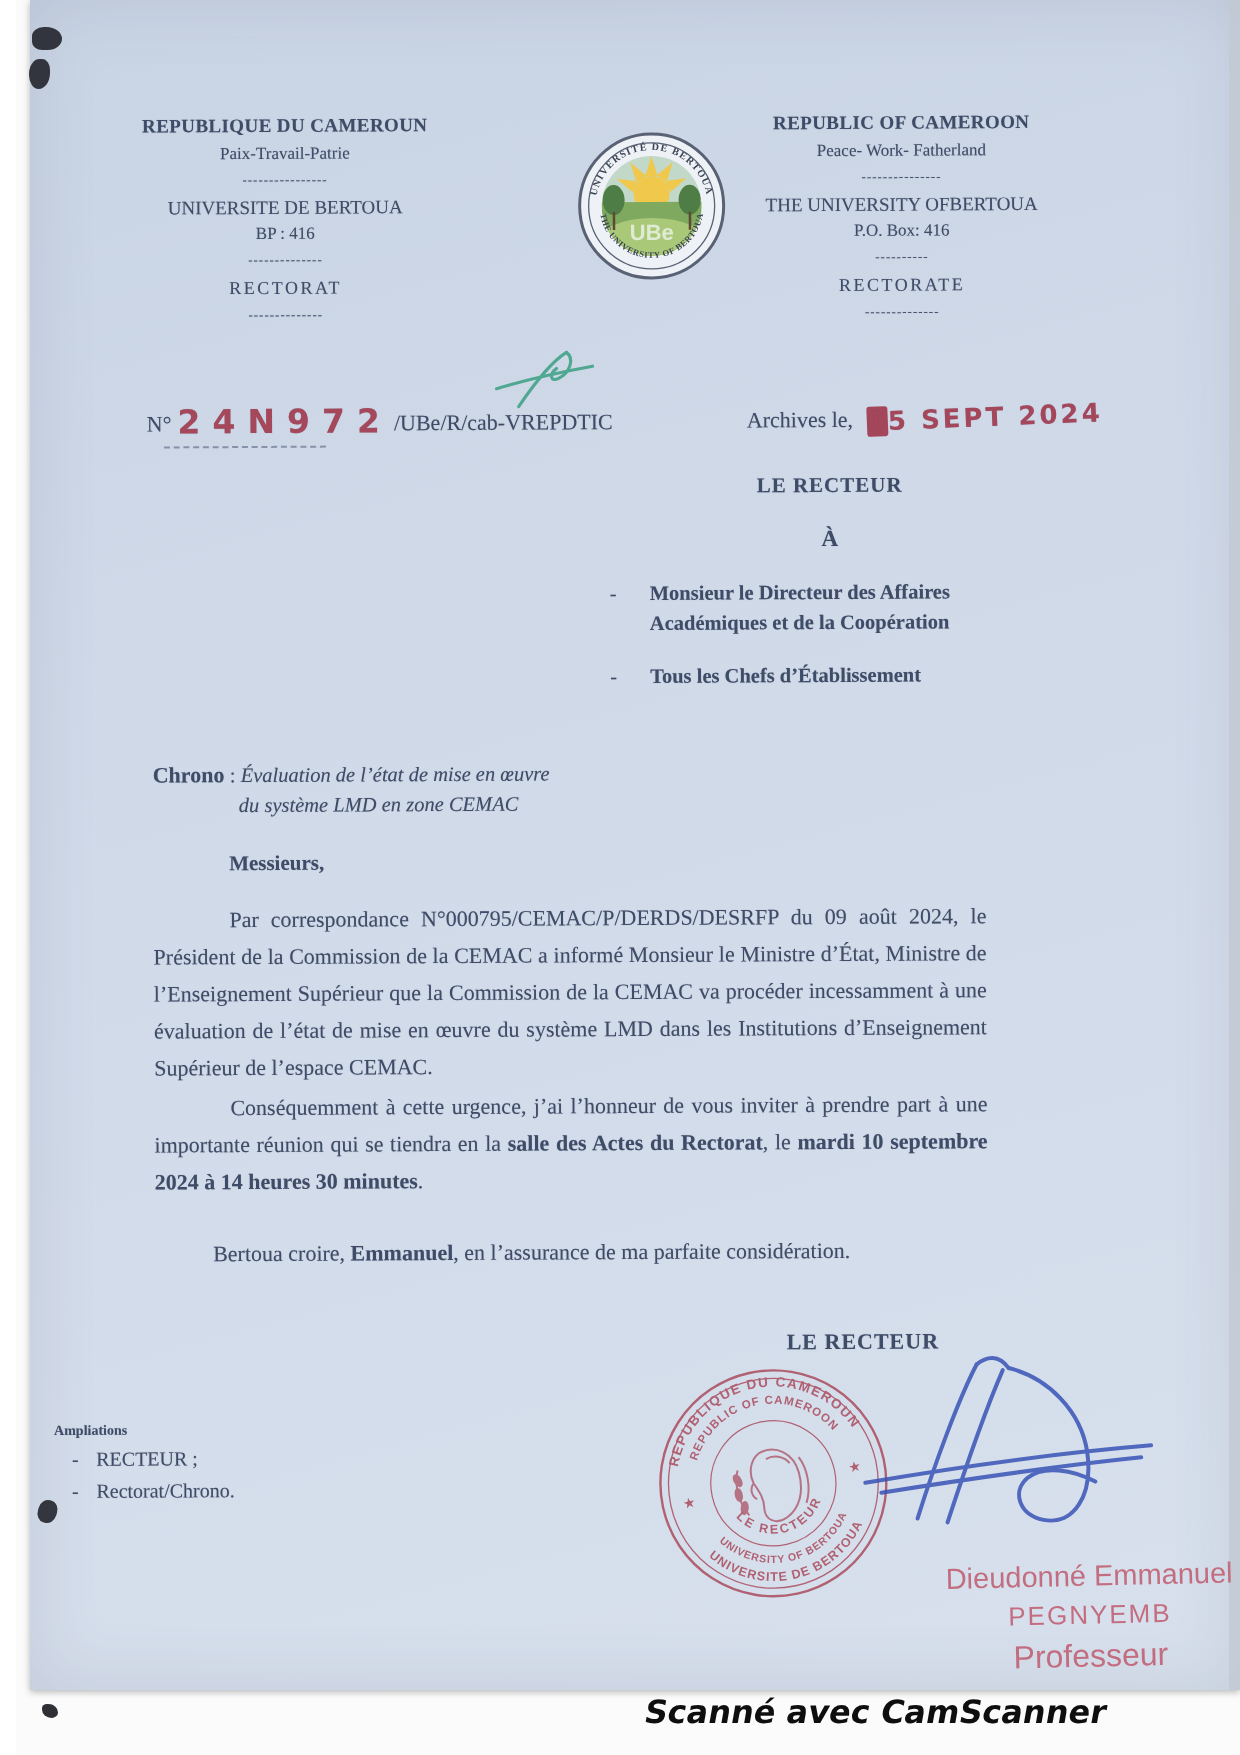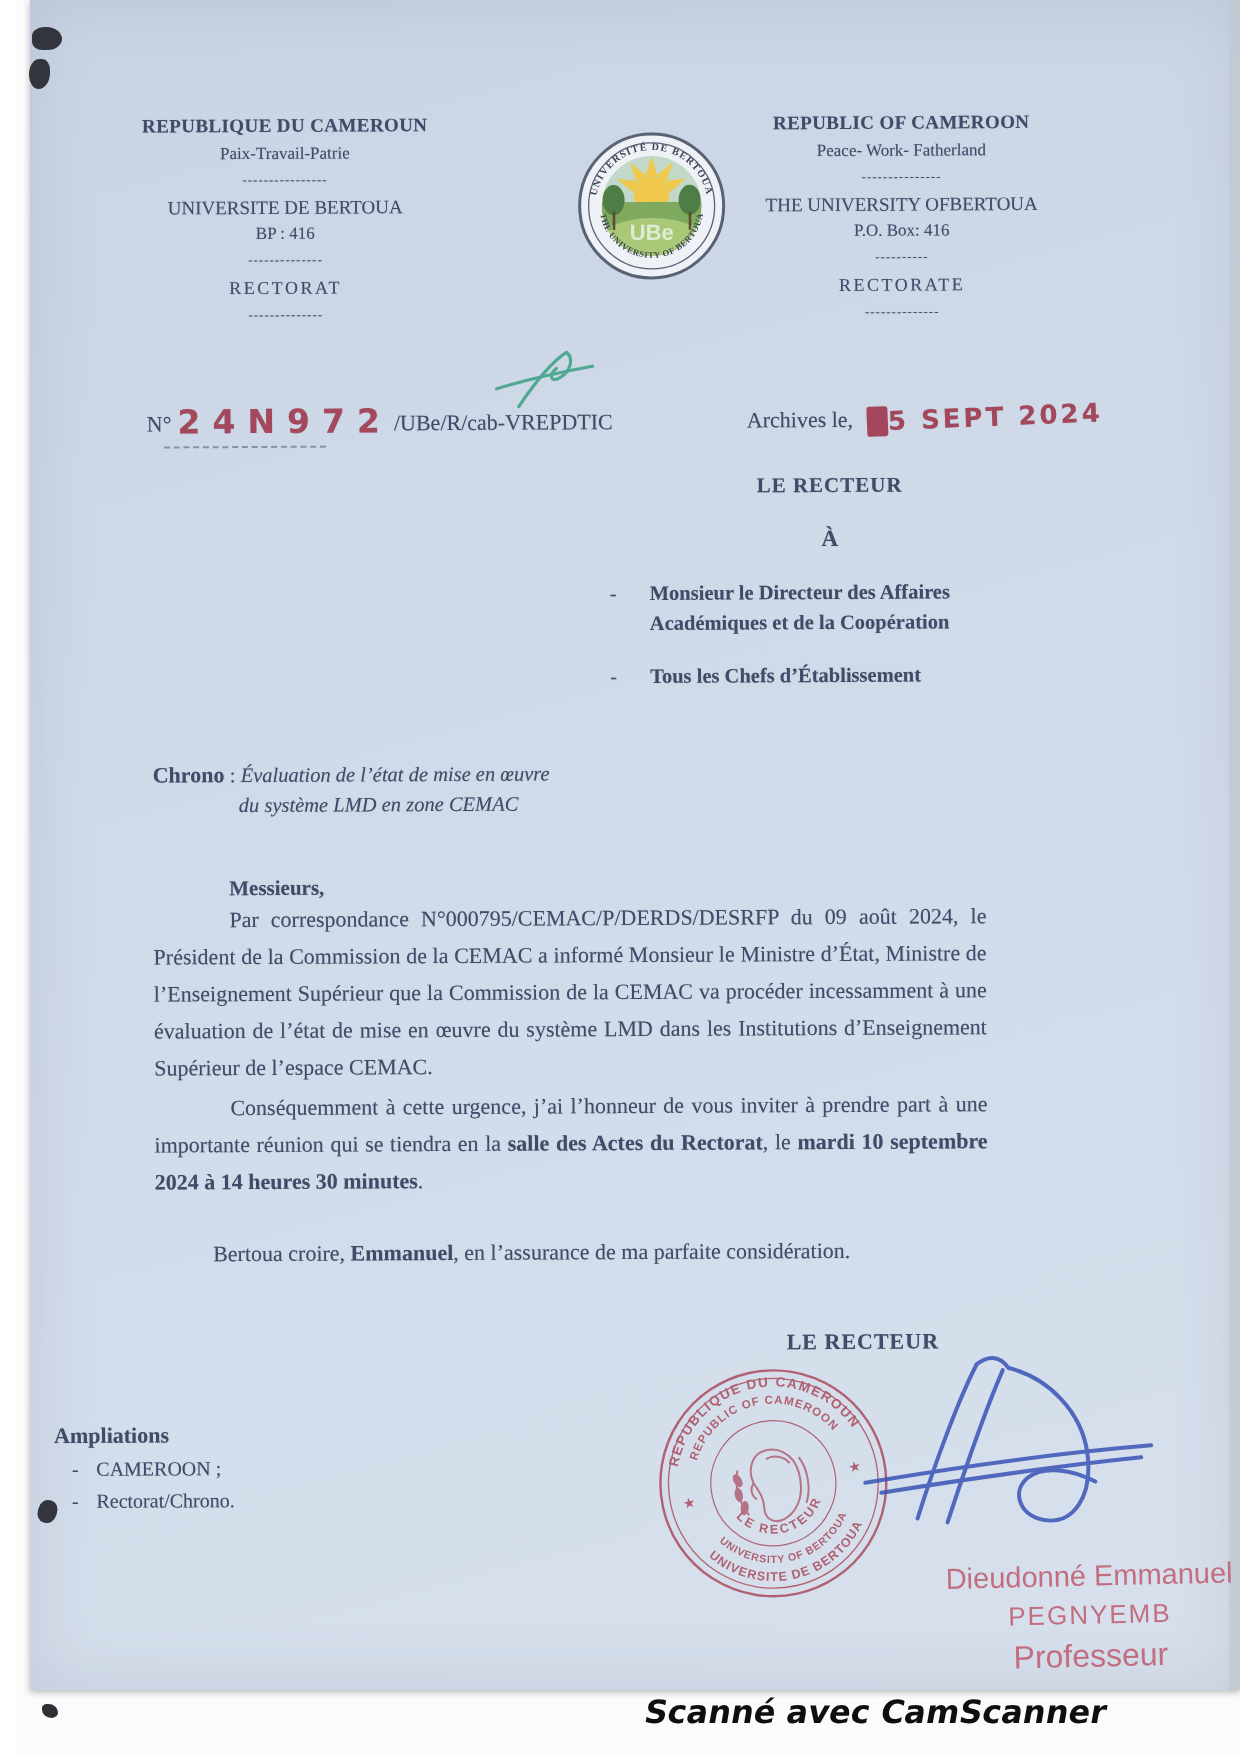--- a/index.html
+++ b/index.html
@@ -40,38 +40,38 @@
   .addr-item{display:flex;font-weight:bold;font-size:20.5px;line-height:30px;}
   .addr-item + .addr-item{margin-top:23px;}
   .addr-dash{width:40px;font-weight:normal;}
   .addr-text{width:370px;}
   
   .objet{position:absolute;left:137px;top:760px;font-size:21px;}
   .objet-label{font-weight:bold;font-size:22px;}
   .objet-it{font-style:italic;font-size:20.5px;}
   .objet-l2{margin-left:86px;margin-top:6px;font-style:italic;font-size:20.5px;}
   
-  .salut{position:absolute;left:213px;top:874px;font-weight:bold;font-size:21px;}
+  .salut{position:absolute;left:213px;top:849px;font-weight:bold;font-size:21px;}
   .para{position:absolute;left:137px;width:833px;font-size:22px;line-height:37px;text-align:justify;}
   .p1{top:899px;text-indent:76px;}
   .p2{top:1087px;text-indent:76px;}
   .closing{position:absolute;left:137px;top:1239px;width:833px;font-size:22px;text-indent:58px;}
   .b{font-weight:bold;}
   
   .sig-title{position:absolute;left:768px;top:1330px;font-weight:bold;font-size:22px;letter-spacing:1px;}
   .stamp-wrap{position:absolute;left:633px;top:1363px;width:242px;height:242px;transform:rotate(-12deg);opacity:.85;}
   .sig-wrap{position:absolute;left:840px;top:1352px;width:300px;height:200px;opacity:.92;}
   .name-stamp{position:absolute;left:905px;top:1562px;width:330px;text-align:center;
               font-family:"Liberation Sans",sans-serif;color:#c2697b;opacity:.95;transform:rotate(-1deg);}
   .nm1{font-size:29px;}
   .nm2{font-size:26px;letter-spacing:2px;margin-top:7px;}
   .nm3{font-size:32px;margin-top:7px;}
   
   .ampl{position:absolute;left:35px;top:1420px;}
-  .ampl-title{font-weight:bold;font-size:22px;}
+  .ampl-title{font-weight:bold;font-size:14px;}
   .ampl-item{display:flex;font-size:20px;margin-top:9px;}
   .ampl-dash{width:42px;text-align:center;}
   
   .cambar{position:absolute;left:0;top:1693px;width:1090px;text-align:right;}
   .cam{display:inline-block;font-family:"DejaVu Sans",sans-serif;font-weight:bold;font-size:32px;
        color:#0e0e0e;transform:skewX(-10deg);}
   
   .mark{position:absolute;background:#262830;opacity:.92;}
   .m1{left:16px;top:27px;width:30px;height:23px;border-radius:45% 60% 55% 40%;}
   .m2{left:13px;top:59px;width:21px;height:30px;border-radius:55% 40% 60% 50%;}
@@ -256,21 +256,21 @@
     <div class="name-stamp">
       <div class="nm1">Dieudonné Emmanuel</div>
       <div class="nm2">PEGNYEMB</div>
       <div class="nm3">Professeur</div>
     </div>
 
     <div class="ampl txt">
       <div class="ampl-title">Ampliations</div>
       <div class="ampl-item">
         <span class="ampl-dash">-</span>
-        <span>CAMEROON ;</span>
+        <span>RECTEUR ;</span>
       </div>
       <div class="ampl-item">
         <span class="ampl-dash">-</span>
         <span>Rectorat/Chrono.</span>
       </div>
     </div>
   </div>
 
   <div class="cambar">
     <span class="cam">Scanné avec CamScanner</span>

